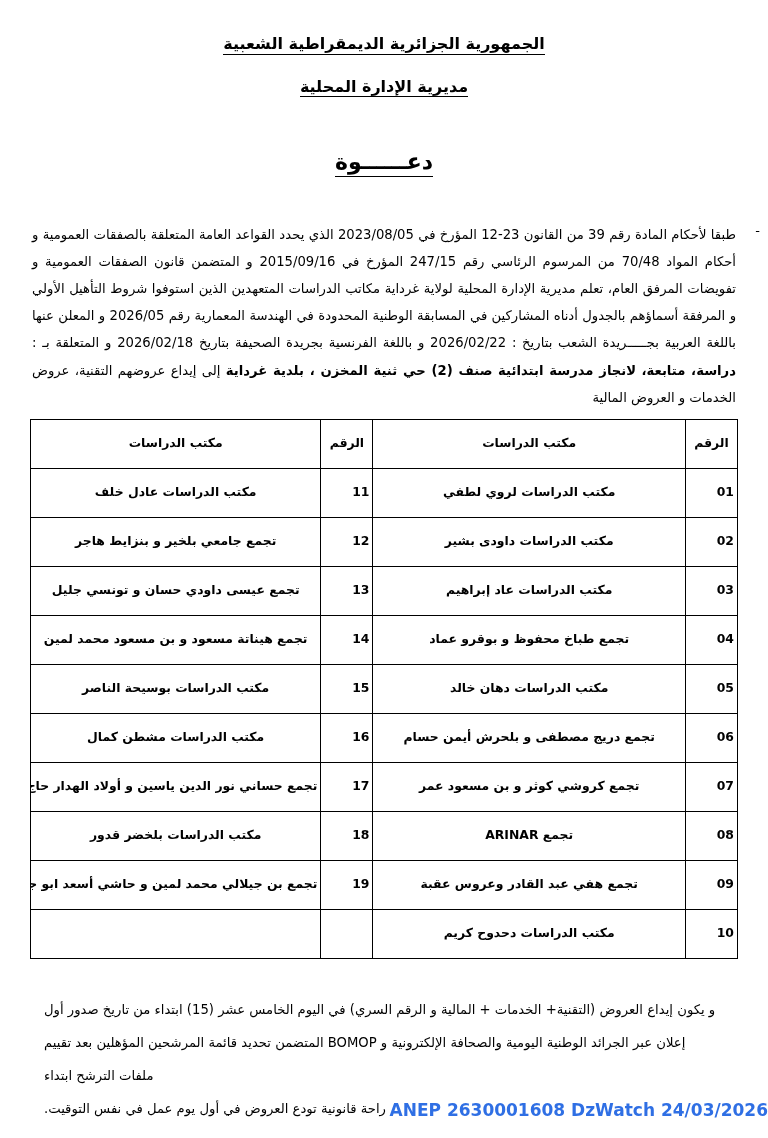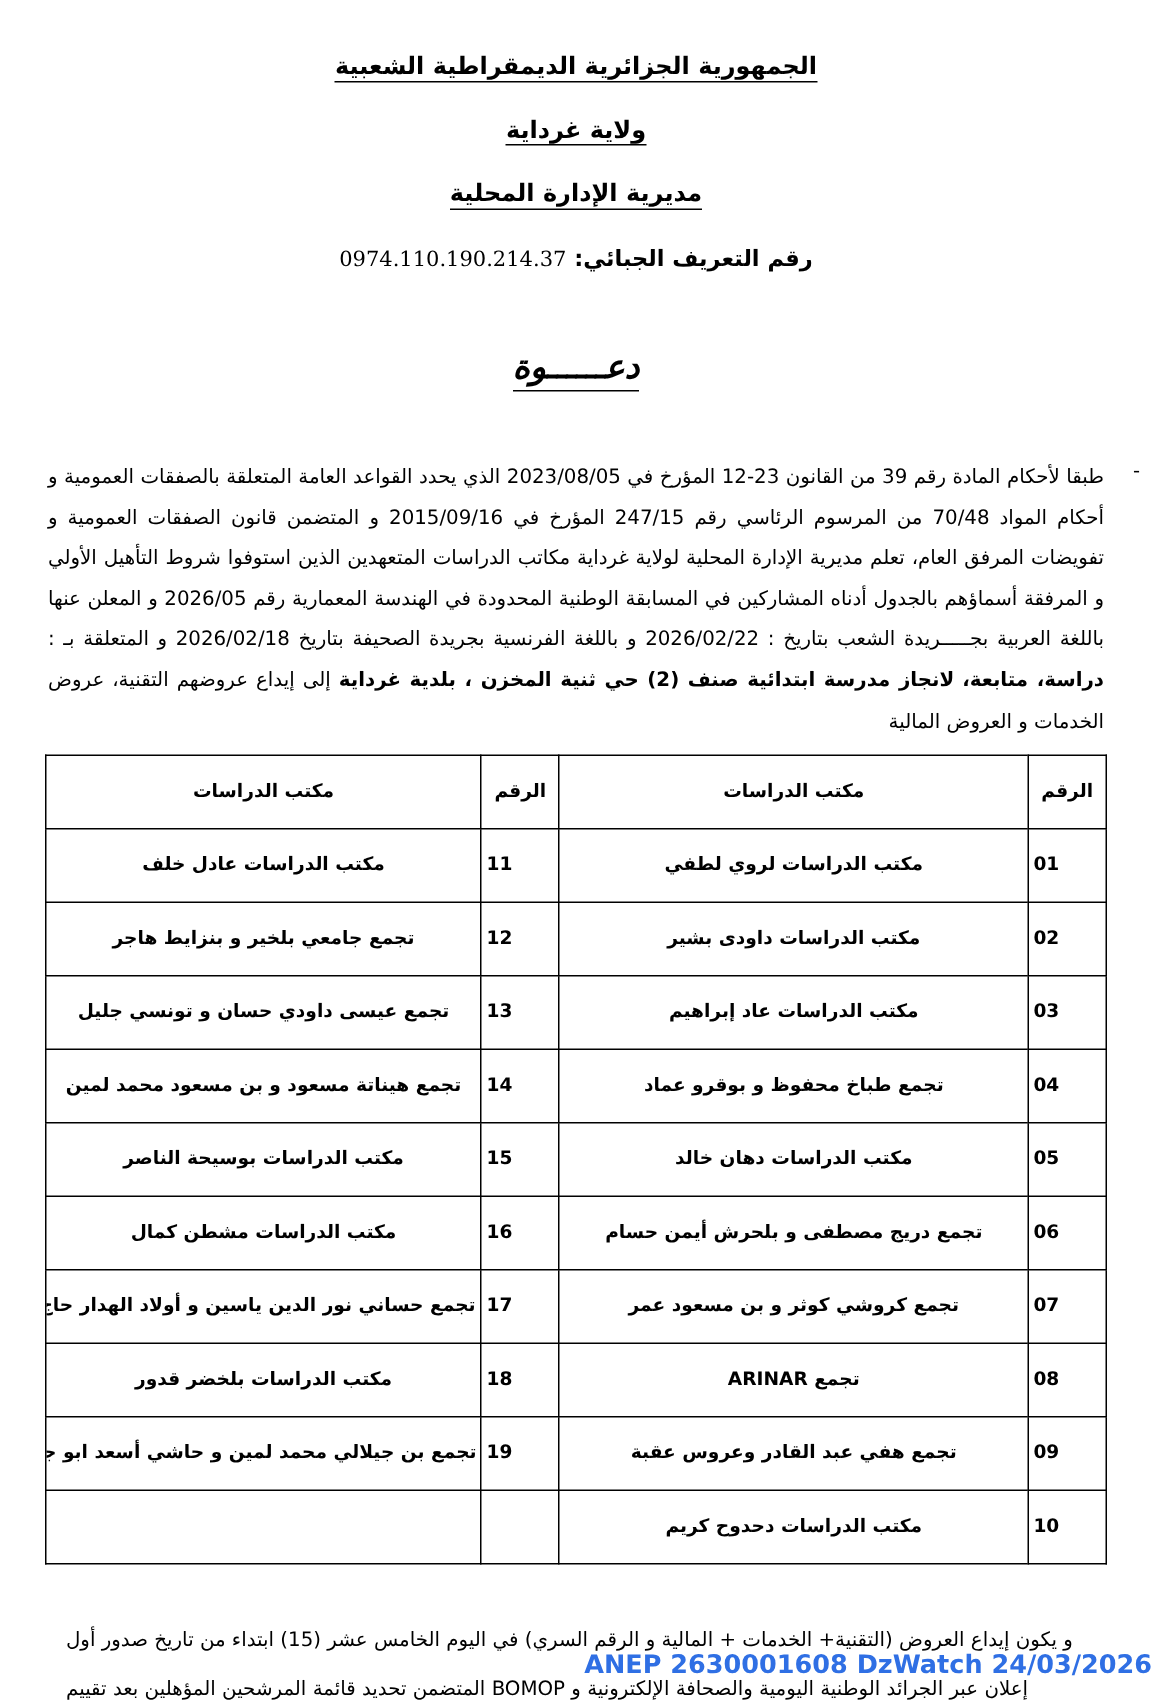--- a/index.html
+++ b/index.html
@@ -64,21 +64,20 @@
     margin-top: 52px;
     font-weight: bold;
     font-size: 22px;
     letter-spacing: 0px;
     direction: rtl;
   }
   .doc-title .t-inner {
     border-bottom: 1.2px solid #000;
     padding-bottom: 2px;
     display: inline-block;
-    font-style: italic;
   }
 
   
   .body-para {
     direction: rtl;
     text-align: justify;
     font-size: 13.2px;
     line-height: 2.05;
     margin: 0;
     padding: 0 14px 0 14px;
@@ -123,21 +122,21 @@
     padding: 14px 3px;
     height: 20px;
     line-height: 1.15;
     overflow: hidden;
     white-space: nowrap;
   }
   table.offers th {
     text-align: center;
     font-size: 12.4px;
   }
-  .col-num { width: 40px; text-align: left; font-family: "DejaVu Sans", sans-serif; }
+  .col-num { width: 40px; text-align: right; font-family: "DejaVu Sans", sans-serif; }
   .col-name { text-align: center; }
   .col-name-r { width: 275px; }
   .col-name-l { width: 255px; }
 
   
   .para-closing {
     direction: rtl;
     text-align: left;
     font-size: 13.2px;
     line-height: 2.5;
@@ -161,29 +160,22 @@
 </style>
 </head>
 <body>
 
 <div class="page">
 
   <div class="header-block">
     <div class="hdr-line hdr-1">
       <span class="u">الجمهورية الجزائرية الديمقراطية الشعبية</span>
     </div>
-    <div class="hdr-line hdr-2">
-      <span class="u">ولاية غرداية</span>
-    </div>
     <div class="hdr-line hdr-3">
       <span class="u">مديرية الإدارة المحلية</span>
-    </div>
-    <div class="hdr-line hdr-4">
-      <span>رقم التعريف الجبائي:</span>
-      <span class="nif-value">0974.110.190.214.37</span>
     </div>
   </div>
 
   <div class="doc-title">
     <span class="t-inner">دعــــــوة</span>
   </div>
 
   <div class="body-para para-intro">
     <span class="dash-marker">-</span>
     <span>طبقا لأحكام المادة رقم 39 من القانون 23-12 المؤرخ في 2023/08/05 الذي يحدد القواعد العامة المتعلقة بالصفقات العمومية و</span>

